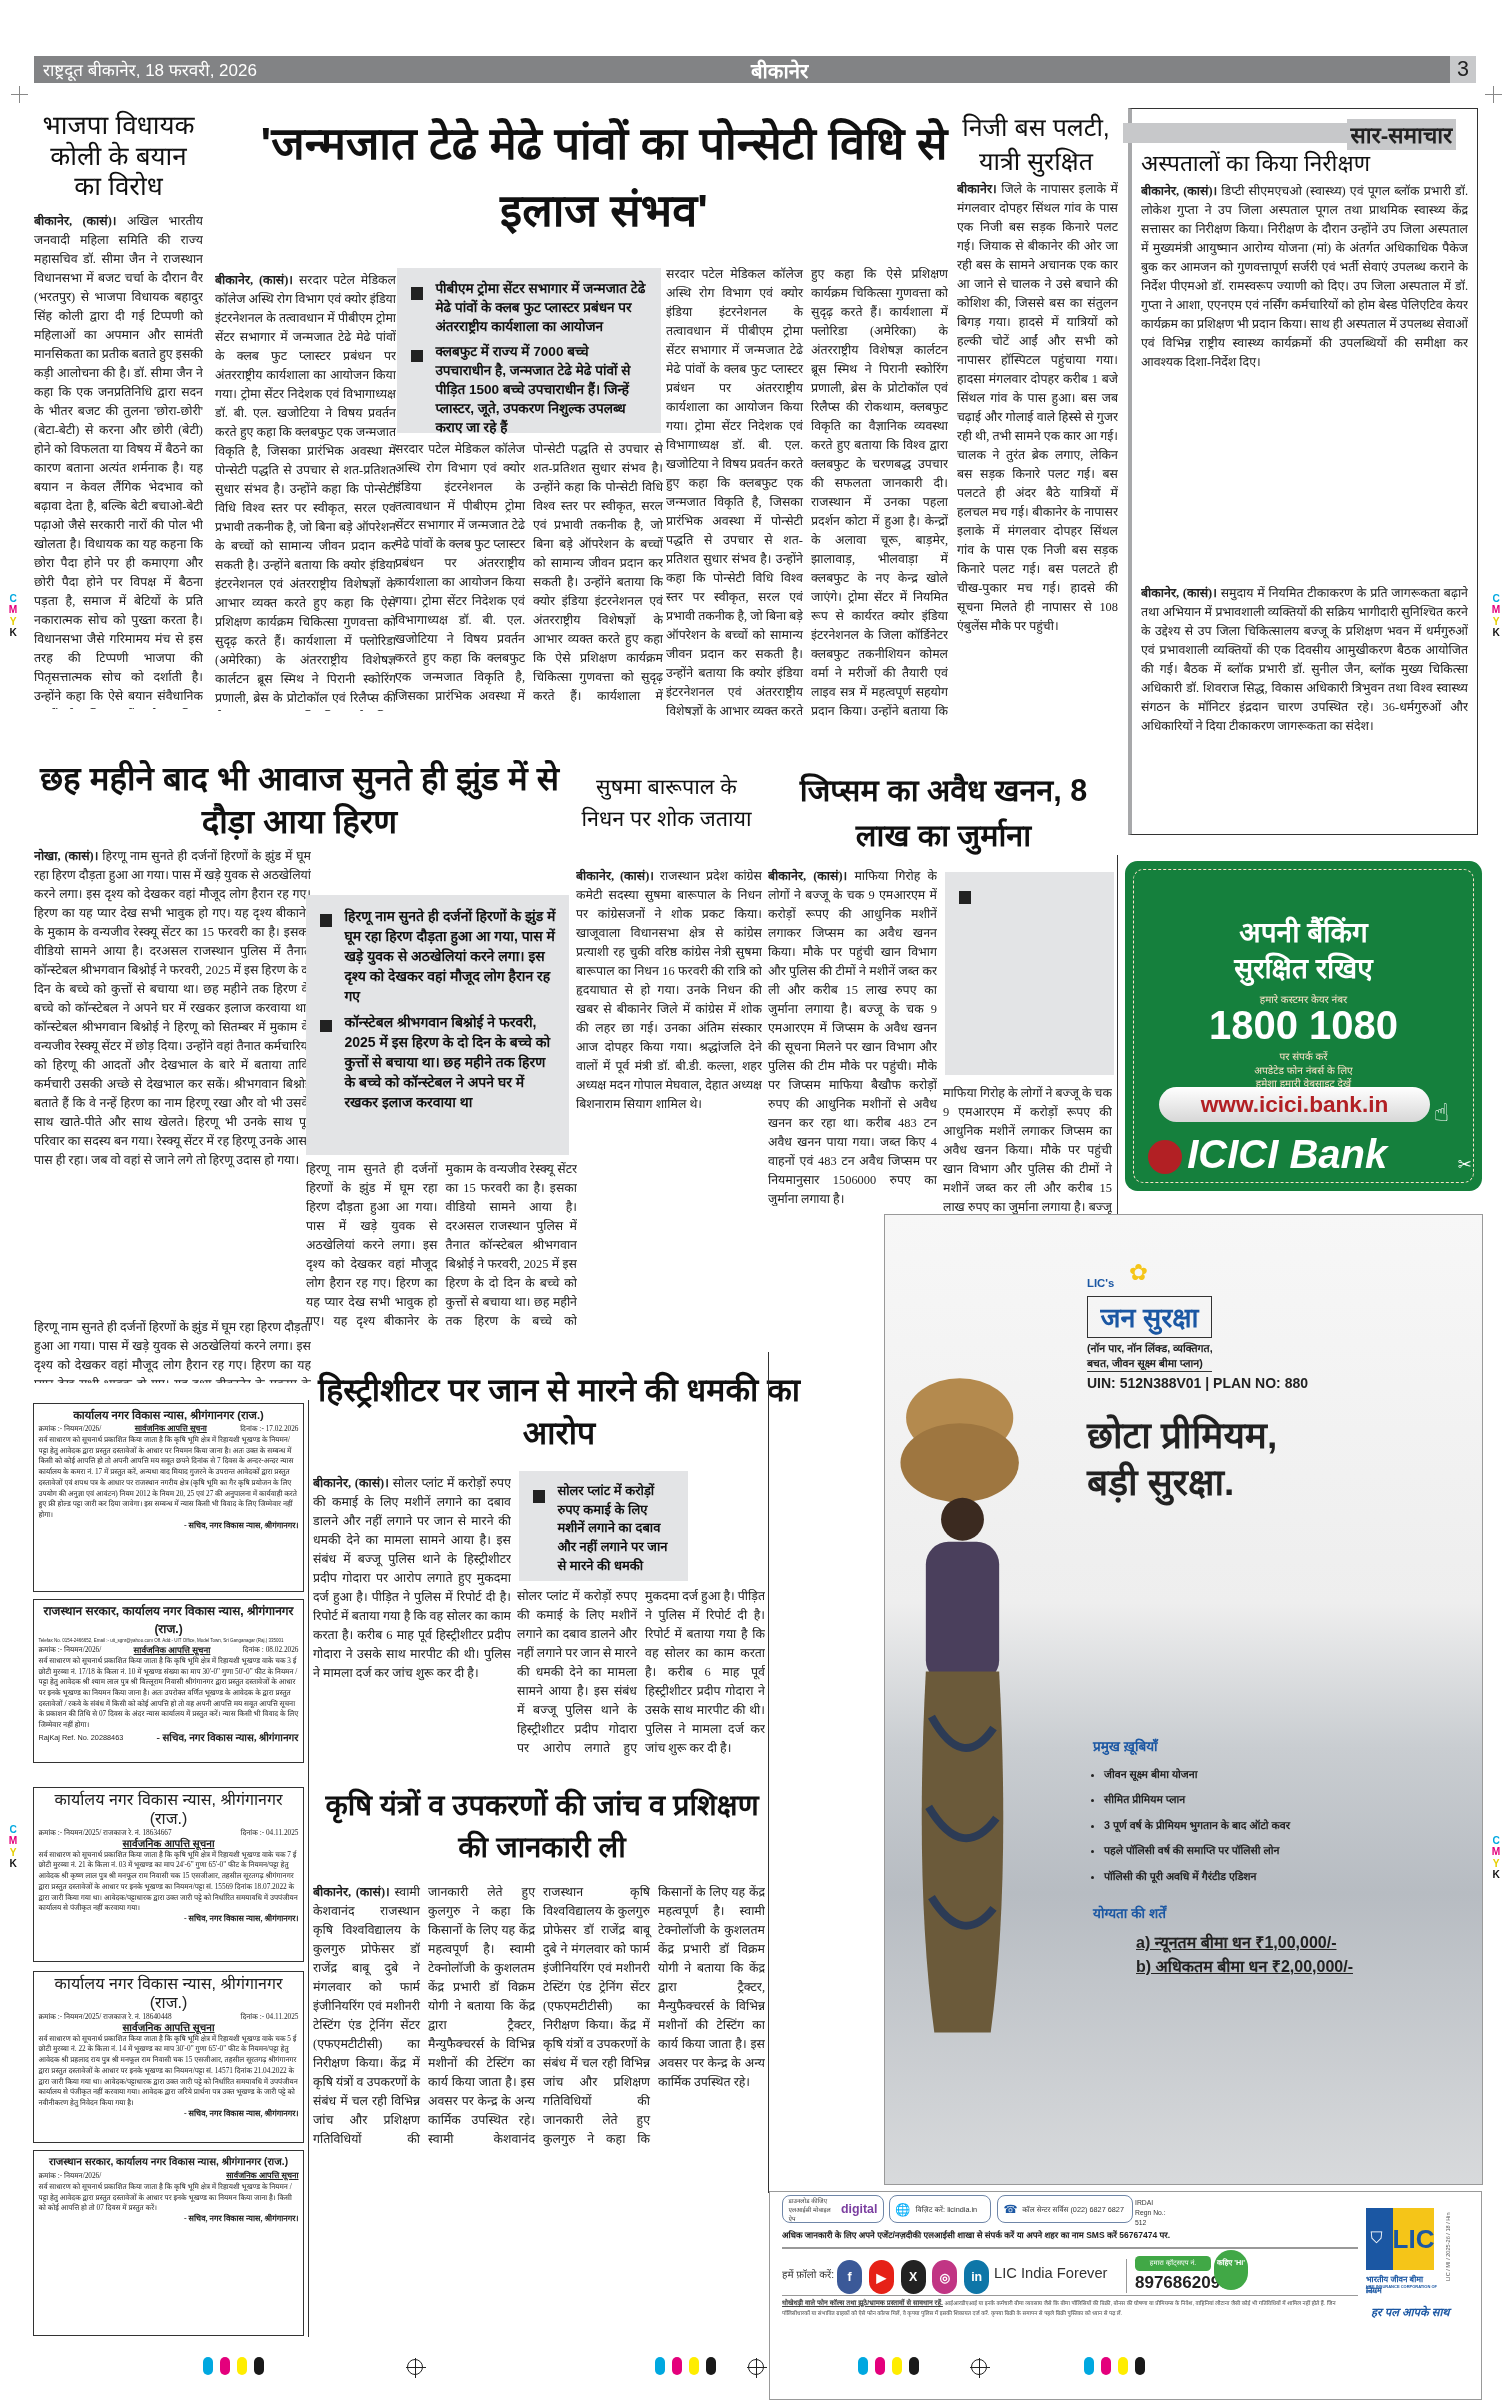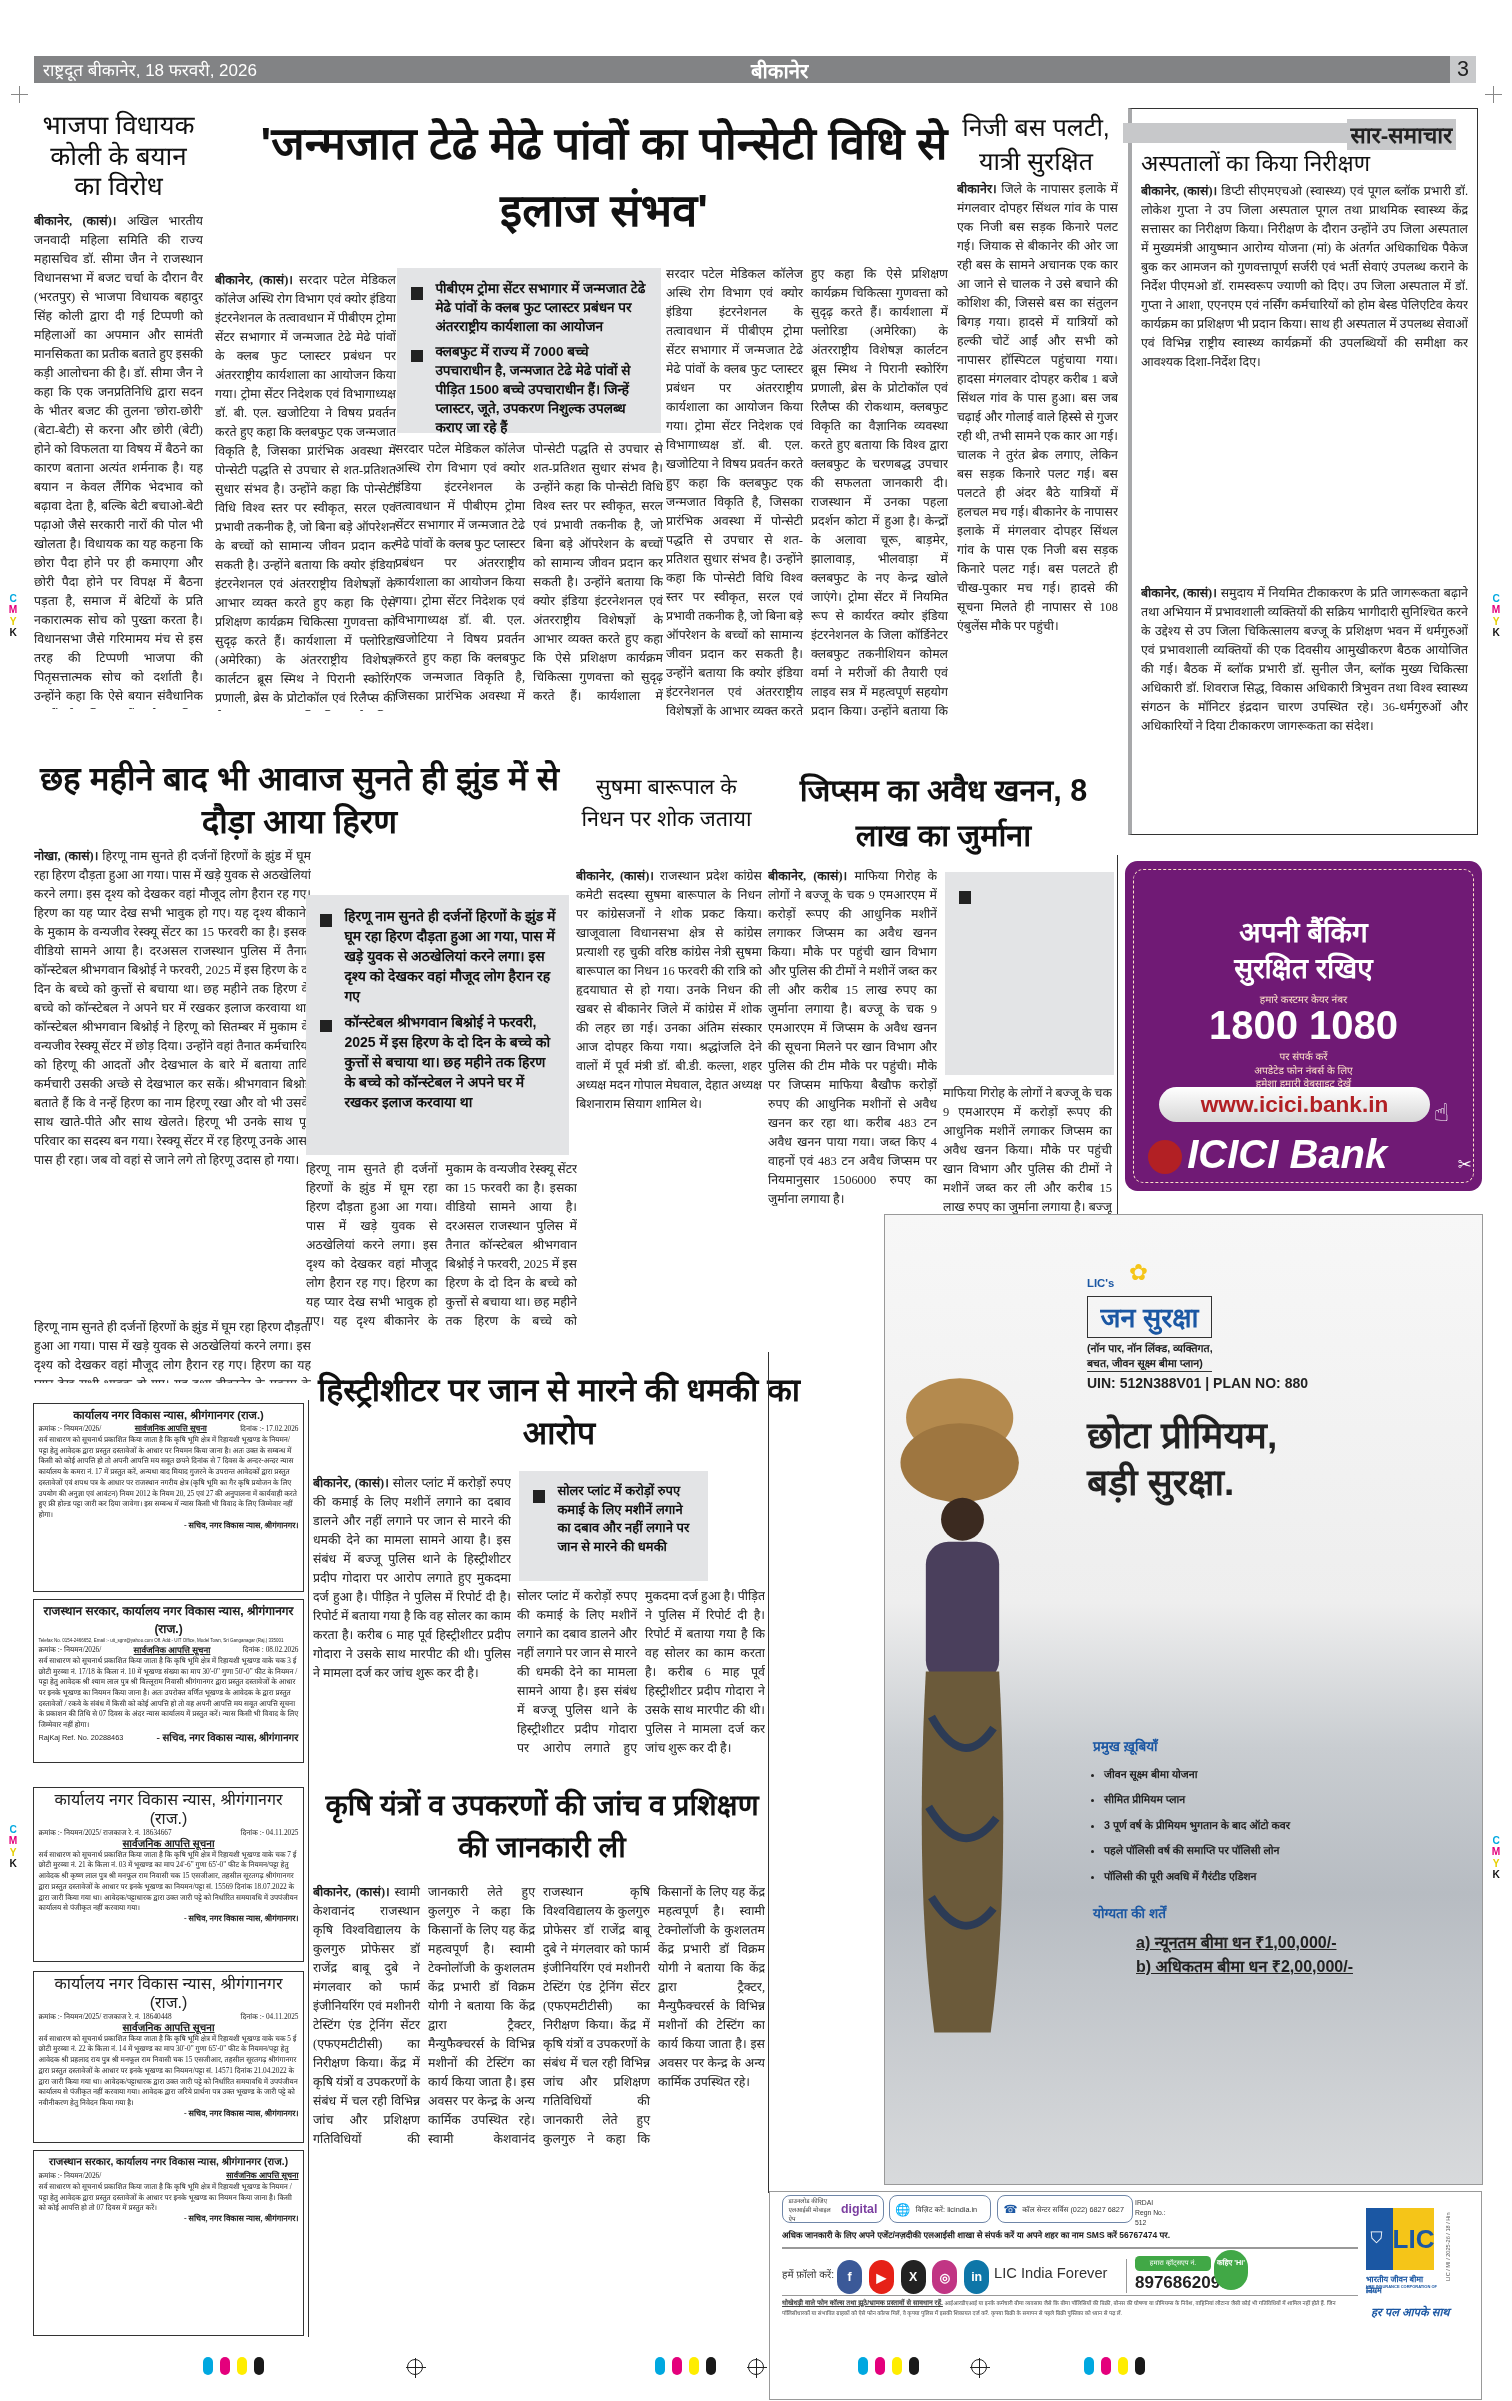--- a/index.html
+++ b/index.html
@@ -17,21 +17,21 @@
   .h-bold { font-weight: bold; }
   .body-text { font-family: "Liberation Serif", serif; font-size: 12.4px; line-height: 19px; text-align: justify; color:#222; overflow:hidden; }
   .body-text .dl { font-weight: bold; }
   .hl-box { background: #e3e4e6; padding: 11.3px 13.6px; font-family: "Liberation Sans", sans-serif; font-weight:bold; color:#111; }
   .hl-box .item { display:flex; gap:12.4px; margin-bottom: 5.6px; }
   .hl-box .bullet { width: 12.4px; height: 12.4px; background:#222; flex: 0 0 12.4px; margin-top: 8px; }
   .vline { width: 1.1px; background: #333; }
   .sar-box { left: 1128px; top: 108px; width: 350px; height: 727px; border: 1.1px solid #333; border-left: 4.5px solid #a7a8aa; }
   .sar-tag { left: 1123px; top: 123px; width: 271px; height: 20.3px; background: #c7c8ca; }
   .sar-label { left: 1347px; top: 119px; background:#c7c8ca; font-family:"Liberation Sans", sans-serif; font-weight:bold; font-size: 22.6px; color:#222; padding: 0 3.4px; }
-  .icici { left: 1125px; top: 861px; width: 357px; height: 330px; background: #701a75; border-radius: 12.4px; }
+  .icici { left: 1125px; top: 861px; width: 357px; height: 330px; background: #15803d; border-radius: 12.4px; }
   .icici .dash { position:absolute; left:8px; top:8px; right:8px; bottom:8px; border: 1.7px dashed #fde2c8; border-radius: 10.2px; }
   .icici .t { position:absolute; width:100%; text-align:center; color:#fff; font-family:"Liberation Sans", sans-serif; }
   .icici .url { position:absolute; left: 34px; top: 226px; width: 271px; height: 35px; border-radius: 17.5px; background: linear-gradient(#ffffff,#d7d7d7); color:#b22024; font-weight:bold; font-size: 22.6px; text-align:center; line-height:35px; font-family:"Liberation Sans", sans-serif; }
   .icici .logo { position:absolute; left: 22.6px; top: 271px; font-family:"Liberation Sans", sans-serif; font-weight:bold; font-style: italic; font-size: 40px; color:#fff; }
   .icici .logo .i { display:inline-block; width:34px; height:34px; border-radius:50%; background:#b22024; vertical-align: middle; margin-right:5.6px; }
   .lic { left: 884px; top: 1214px; width: 599px; height: 971px; border: 0.6px solid #999; overflow:hidden;
          background: linear-gradient(180deg, #f7f7f7 0%, #eeeeee 40%, #c9cdd1 55%, #b7bcc2 70%, #d8dadc 100%); }
   .woman { left: 892px; top: 1378px; width: 141px; height: 666px; }
   .lic-text { font-family:"Liberation Sans", sans-serif; }
   .lic-logobox { left: 1087px; top: 1296px; width: 125px; height: 42px; border: 0.6px solid #333; }
@@ -266,21 +266,21 @@
 <div class="abs lic-text" style="left:1366px;top:2273px;width:73px;font-size:8px;color:#1b57a3;font-weight:bold;">भारतीय जीवन बीमा निगम</div>
 <div class="abs lic-text" style="left:1366px;top:2284px;width:73px;font-size:4px;color:#1b57a3;font-weight:bold;">LIFE INSURANCE CORPORATION OF INDIA</div>
 <div class="abs lic-text" style="left:1371px;top:2304px;font-size:11.3px;color:#1b57a3;font-weight:bold;font-style:italic;">हर पल आपके साथ</div>
 <div class="abs lic-text" style="left:1445px;top:2281px;font-size:5.6px;color:#555;transform:rotate(-90deg);transform-origin:left top;white-space:nowrap;">LIC / MI / 2025-26 / 18 / Hin</div>
 
 <div class="abs headline h-bold" style="left:316px;top:1369px;width:486px;font-size:32px;line-height:43px;">हिस्ट्रीशीटर पर जान से मारने की धमकी का आरोप</div>
 <div class="abs body-text" style="left:313px;top:1474px;width:198px;height:294px;">
   <span class="dl">बीकानेर, (कासं)।</span>
   <span>सोलर प्लांट में करोड़ों रुपए की कमाई के लिए मशीनें लगाने का दबाव डालने और नहीं लगाने पर जान से मारने की धमकी देने का मामला सामने आया है। इस संबंध में बज्जू पुलिस थाने के हिस्ट्रीशीटर प्रदीप गोदारा पर आरोप लगाते हुए मुकदमा दर्ज हुआ है। पीड़ित ने पुलिस में रिपोर्ट दी है। रिपोर्ट में बताया गया है कि वह सोलर का काम करता है। करीब 6 माह पूर्व हिस्ट्रीशीटर प्रदीप गोदारा ने उसके साथ मारपीट की थी। पुलिस ने मामला दर्ज कर जांच शुरू कर दी है।</span>
 </div>
-<div class="abs hl-box" style="left:519px;top:1471px;width:189px;height:110px;font-size:13px;line-height:18.6px;">
+<div class="abs hl-box" style="left:519px;top:1471px;width:169px;height:110px;font-size:13px;line-height:18.6px;">
   <div class="item">
       <span class="bullet"></span>
       <span>सोलर प्लांट में करोड़ों रुपए कमाई के लिए मशीनें लगाने का दबाव और नहीं लगाने पर जान से मारने की धमकी</span>
     </div>
 </div>
 <div class="abs body-text" style="left:517px;top:1587px;width:248px;height:181px;column-count:2;column-gap:8px;">
   <span>सोलर प्लांट में करोड़ों रुपए की कमाई के लिए मशीनें लगाने का दबाव डालने और नहीं लगाने पर जान से मारने की धमकी देने का मामला सामने आया है। इस संबंध में बज्जू पुलिस थाने के हिस्ट्रीशीटर प्रदीप गोदारा पर आरोप लगाते हुए मुकदमा दर्ज हुआ है। पीड़ित ने पुलिस में रिपोर्ट दी है। रिपोर्ट में बताया गया है कि वह सोलर का काम करता है। करीब 6 माह पूर्व हिस्ट्रीशीटर प्रदीप गोदारा ने उसके साथ मारपीट की थी। पुलिस ने मामला दर्ज कर जांच शुरू कर दी है।</span>
 </div>
 <div class="abs vline" style="left:768px;top:1352px;height:841px;"></div>
 

